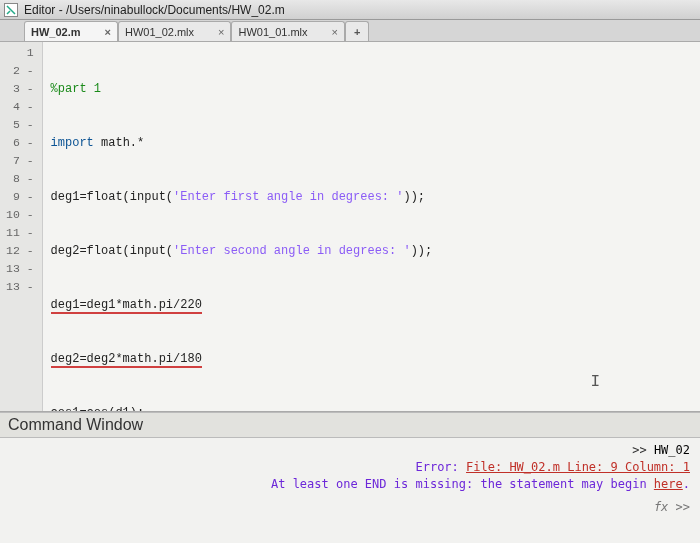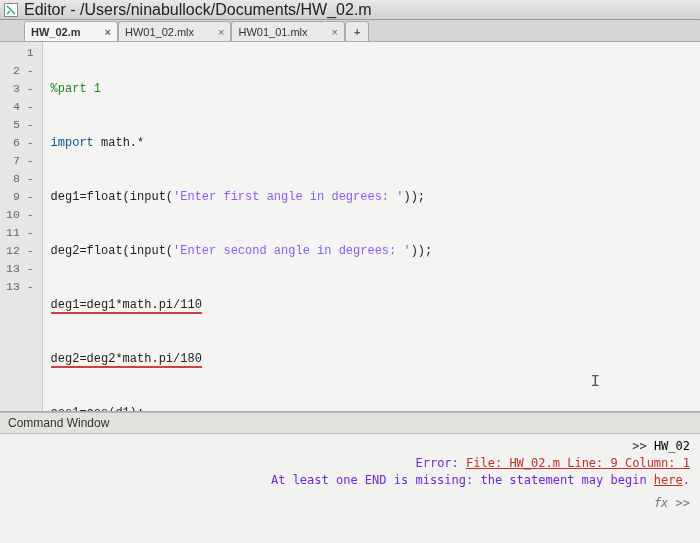--- a/index.html
+++ b/index.html
@@ -12,21 +12,21 @@
     overflow: hidden;
   }
   .title-bar {
     background: linear-gradient(#e8e8e8, #d0d0d0);
     height: 20px;
     border-bottom: 1px solid #999;
     display: flex;
     align-items: center;
     padding: 0 4px;
     font-family: -apple-system, sans-serif;
-    font-size: 16px;
+    font-size: 12px;
     color: #222;
   }
   .title-icon {
     width: 14px; height: 14px; margin-right: 6px;
     background: #fff; border: 1px solid #888;
     display: inline-flex; align-items:center; justify-content:center;
   }
   .title-icon svg { width: 10px; height:10px; }
   .tab-strip {
     background: #d6d6d6;
@@ -100,21 +100,21 @@
     border-top: 1px solid #bbb;
     font-family: Menlo, Consolas, monospace;
     font-size: 12px;
   }
   .cmd-title {
     background: #e2e2de;
     border-bottom: 1px solid #bbb;
     padding: 3px 8px;
     font-family: -apple-system, sans-serif;
     color: #333;
-    font-size: 12px;
+    font-size: 16px;
   }
   .cmd-body {
     padding: 4px 10px;
     line-height: 17px;
     text-align: right;
   }
   .prompt { color: #333; }
   .err-red { color: #6d28d9; }
   .err-link { color: #c03028; text-decoration: underline; }
   .fx-prompt { color: #777; font-style: italic; padding-top:6px; }
@@ -171,21 +171,21 @@
     <div class="ln">11 -</div>
     <div class="ln">12 -</div>
     <div class="ln">13 -</div>
     <div class="ln">13 -</div>
   </div>
   <div class="code">
     <div class="line"><span class="cmt">%part 1</span></div>
     <div class="line"><span class="kw">import</span><span> math.*</span></div>
     <div class="line"><span>deg1=float(input(</span><span class="str">'Enter first angle in degrees: '</span><span>));</span></div>
     <div class="line"><span>deg2=float(input(</span><span class="str">'Enter second angle in degrees: '</span><span>));</span></div>
-    <div class="line"><span class="err-squiggle">deg1=deg1*math.pi/110</span></div>
+    <div class="line"><span class="err-squiggle">deg1=deg1*math.pi/220</span></div>
     <div class="line"><span class="err-squiggle">deg2=deg2*math.pi/180</span></div>
     <div class="line"><span>cos1=cos(d1);</span></div>
     
     
     
     
     
     
     
   </div>

